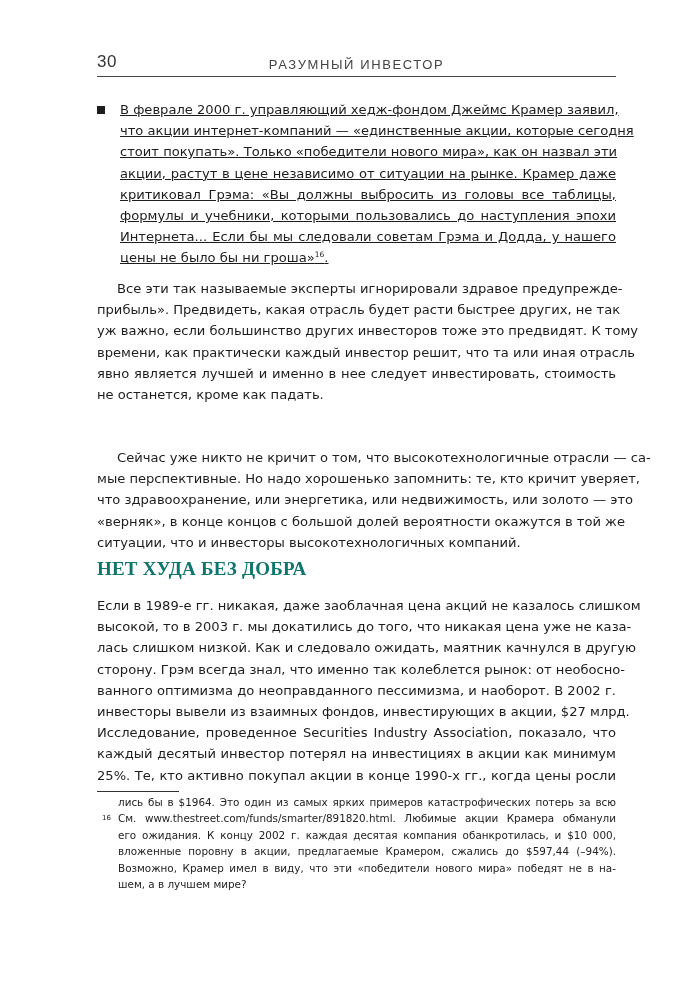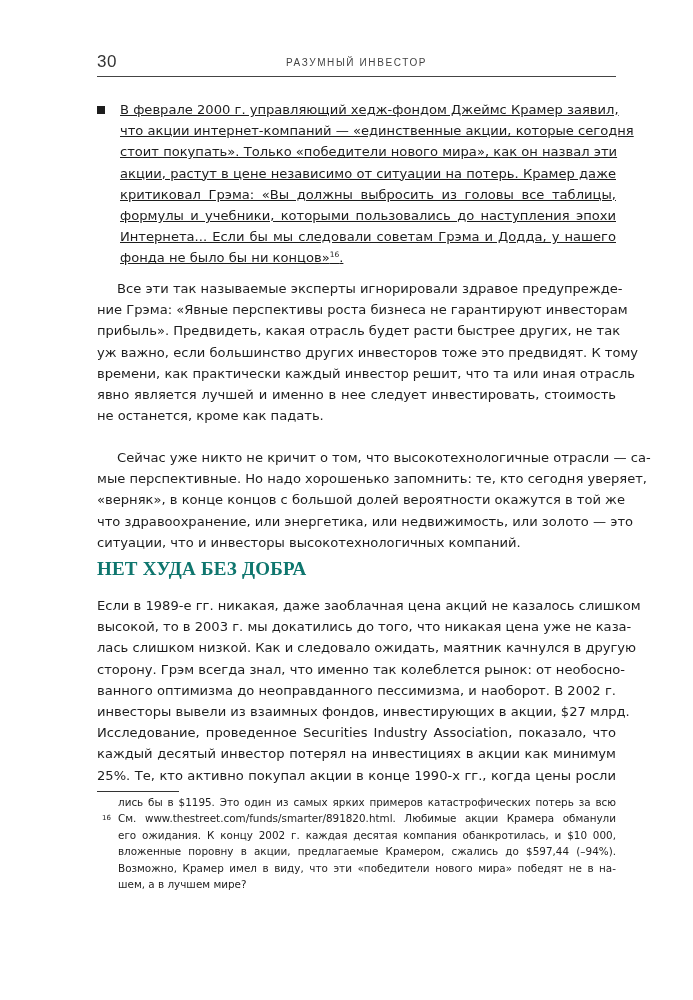--- a/index.html
+++ b/index.html
@@ -3,21 +3,21 @@
 <meta charset="utf-8">
 <style>
   html, body { margin: 0; padding: 0; background: #ffffff; }
   body { width: 693px; height: 1000px; position: relative; overflow: hidden;
          font-family: "DejaVu Sans", sans-serif; color: #1d1d1d; }
   .header { position: absolute; left: 97px; top: 52px; width: 519px; height: 24px;
             border-bottom: 1.3px solid #444; }
   .page-num { position: absolute; left: 0; top: 0; font-size: 17px; color: #333;
               font-family: "Liberation Sans", sans-serif; letter-spacing: 0.5px; }
   .running-title { position: absolute; left: 0; right: 0; top: 5px; text-align: center;
-                   font-size: 10px; letter-spacing: 1.6px; color: #444;
+                   font-size: 13px; letter-spacing: 1.6px; color: #444;
                    font-family: "Liberation Sans", sans-serif; }
   .body-text { position: absolute; left: 97px; width: 519px; font-size: 13.1px;
                line-height: 21.2px; text-align: justify; }
   .line { display: block; white-space: nowrap; text-align: justify; text-align-last: justify; }
   .line.last { text-align-last: left; }
   .bullet-block { position: absolute; left: 120px; top: 99px; width: 496px;
                   font-size: 13.1px; line-height: 21.2px; text-decoration: underline; }
   .bullet-mark { position: absolute; left: 97px; top: 106px; width: 8px; height: 8px;
                  background: #1d1d1d; }
   .indent { text-indent: 20px; }
@@ -36,63 +36,62 @@
 <div class="header">
   <span class="page-num">30</span>
   <div class="running-title">РАЗУМНЫЙ ИНВЕСТОР</div>
 </div>
 
 <div class="bullet-mark"></div>
 <div class="bullet-block">
   <span class="line">В феврале 2000 г. управляющий хедж-фондом Джеймс Крамер заявил,</span>
   <span class="line">что акции интернет-компаний — «единственные акции, которые сегодня</span>
   <span class="line">стоит покупать». Только «победители нового мира», как он назвал эти</span>
-  <span class="line">акции, растут в цене независимо от ситуации на потерь. Крамер даже</span>
+  <span class="line">акции, растут в цене независимо от ситуации на рынке. Крамер даже</span>
   <span class="line">критиковал Грэма: «Вы должны выбросить из головы все таблицы,</span>
   <span class="line">формулы и учебники, которыми пользовались до наступления эпохи</span>
   <span class="line">Интернета... Если бы мы следовали советам Грэма и Додда, у нашего</span>
-  <span class="line last"><span>фонда не было бы ни концов»</span><sup>16</sup><span>.</span></span>
+  <span class="line last"><span>цены не было бы ни гроша»</span><sup>16</sup><span>.</span></span>
 </div>
 
 <div class="body-text" style="top:278px;">
   <span class="line indent">Все эти так называемые эксперты игнорировали здравое предупрежде-</span>
-  <span class="line">ние Грэма: «Явные перспективы роста бизнеса не гарантируют инвесторам</span>
   <span class="line">прибыль». Предвидеть, какая отрасль будет расти быстрее других, не так</span>
   <span class="line">уж важно, если большинство других инвесторов тоже это предвидят. К тому</span>
   <span class="line">времени, как практически каждый инвестор решит, что та или иная отрасль</span>
   <span class="line">явно является лучшей и именно в нее следует инвестировать, стоимость</span>
   <span class="line last">не останется, кроме как падать.</span>
 </div>
 
 <div class="body-text" style="top:447px;">
   <span class="line indent">Сейчас уже никто не кричит о том, что высокотехнологичные отрасли — са-</span>
-  <span class="line">мые перспективные. Но надо хорошенько запомнить: те, кто сегодня уверяет,</span>
+  <span class="line">мые перспективные. Но надо хорошенько запомнить: те, кто кричит уверяет,</span>
+  <span class="line">что здравоохранение, или энергетика, или недвижимость, или золото — это</span>
   <span class="line">«верняк», в конце концов с большой долей вероятности окажутся в той же</span>
-  <span class="line">что здравоохранение, или энергетика, или недвижимость, или золото — это</span>
   <span class="line last">ситуации, что и инвесторы высокотехнологичных компаний.</span>
 </div>
 
 <div class="heading">НЕТ ХУДА БЕЗ ДОБРА</div>
 
 <div class="body-text" style="top:595px;">
   <span class="line">Если в 1989-е гг. никакая, даже заоблачная цена акций не казалось слишком</span>
   <span class="line">высокой, то в 2003 г. мы докатились до того, что никакая цена уже не каза-</span>
   <span class="line">лась слишком низкой. Как и следовало ожидать, маятник качнулся в другую</span>
   <span class="line">сторону. Грэм всегда знал, что именно так колеблется рынок: от необосно-</span>
   <span class="line">ванного оптимизма до неоправданного пессимизма, и наоборот. В 2002 г.</span>
   <span class="line">инвесторы вывели из взаимных фондов, инвестирующих в акции, $27 млрд.</span>
   <span class="line">Исследование, проведенное Securities Industry Association, показало, что</span>
   <span class="line">каждый десятый инвестор потерял на инвестициях в акции как минимум</span>
   <span class="line">25%. Те, кто активно покупал акции в конце 1990-х гг., когда цены росли</span>
 </div>
 
 <div class="footnote-rule"></div>
 
 <div class="footnotes">
-  <span class="line">лись бы в $1195. Это один из самых ярких примеров катастрофических потерь за всю</span>
+  <span class="line">лись бы в $1964. Это один из самых ярких примеров катастрофических потерь за всю</span>
   <div style="position:relative;">
     <span class="fn-num">16</span>
     <span class="line">См. www.thestreet.com/funds/smarter/891820.html. Любимые акции Крамера обманули</span>
     <span class="line">его ожидания. К концу 2002 г. каждая десятая компания обанкротилась, и $10 000,</span>
     <span class="line">вложенные поровну в акции, предлагаемые Крамером, сжались до $597,44 (–94%).</span>
     <span class="line">Возможно, Крамер имел в виду, что эти «победители нового мира» победят не в на-</span>
     <span class="line last">шем, а в лучшем мире?</span>
   </div>
 </div>
 

